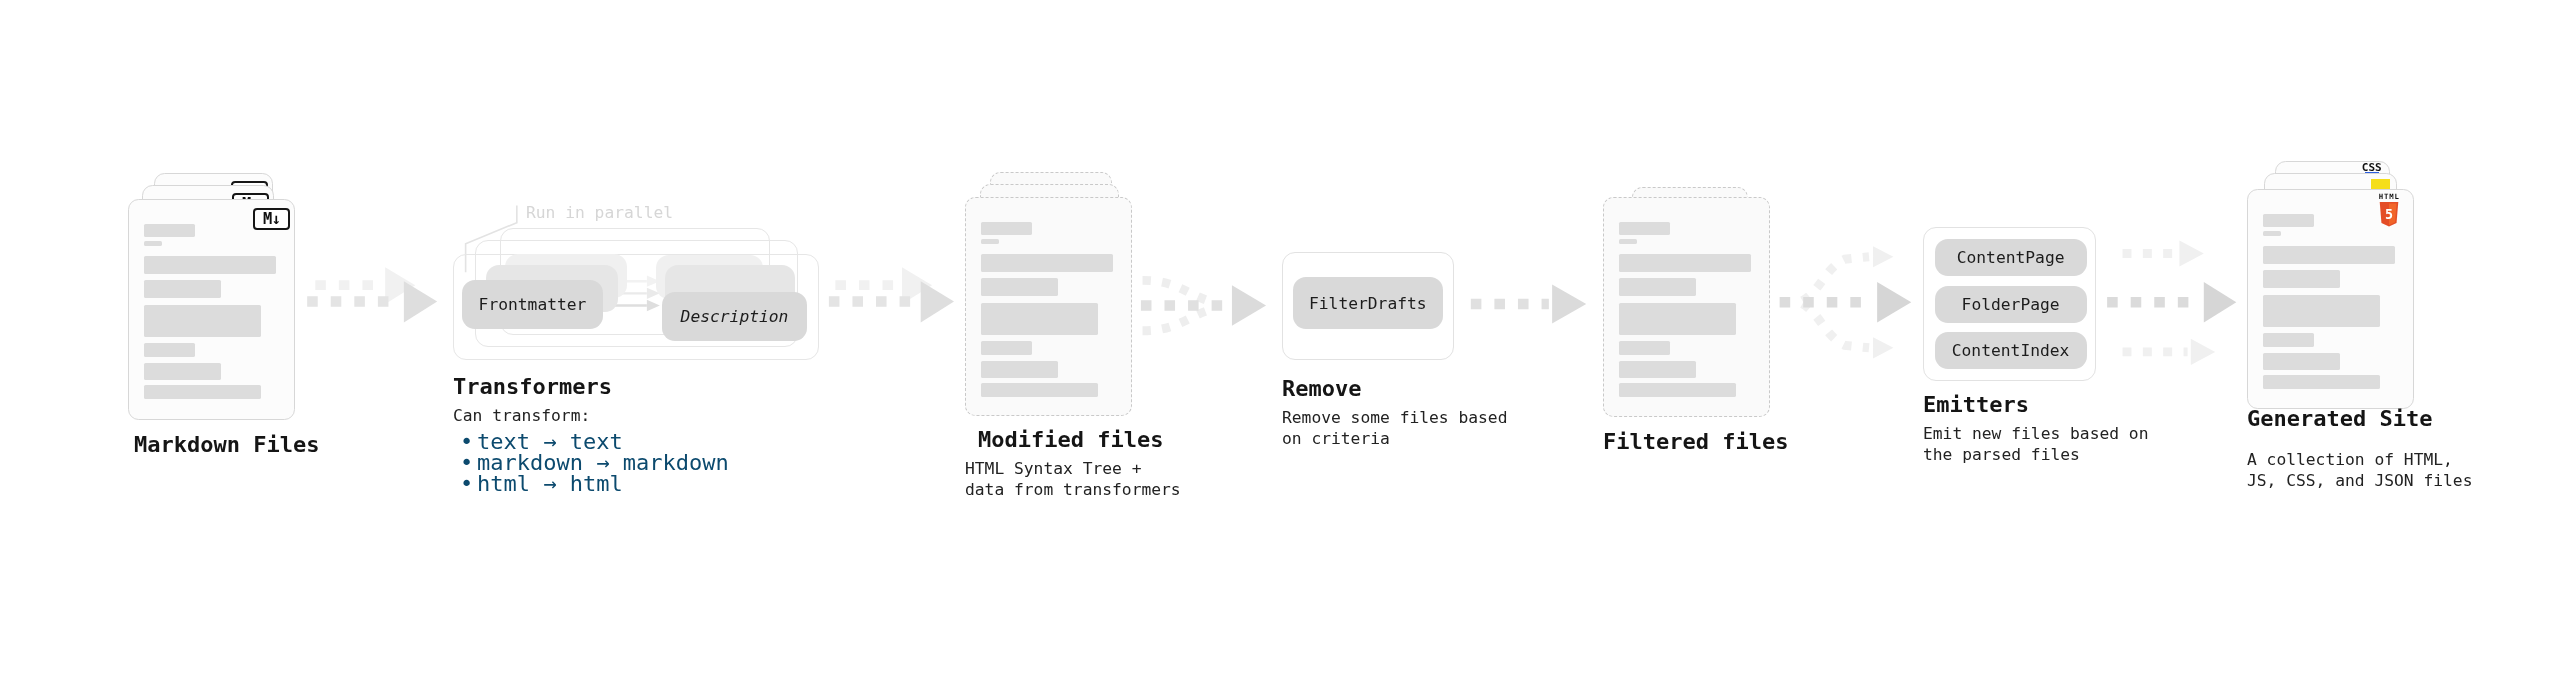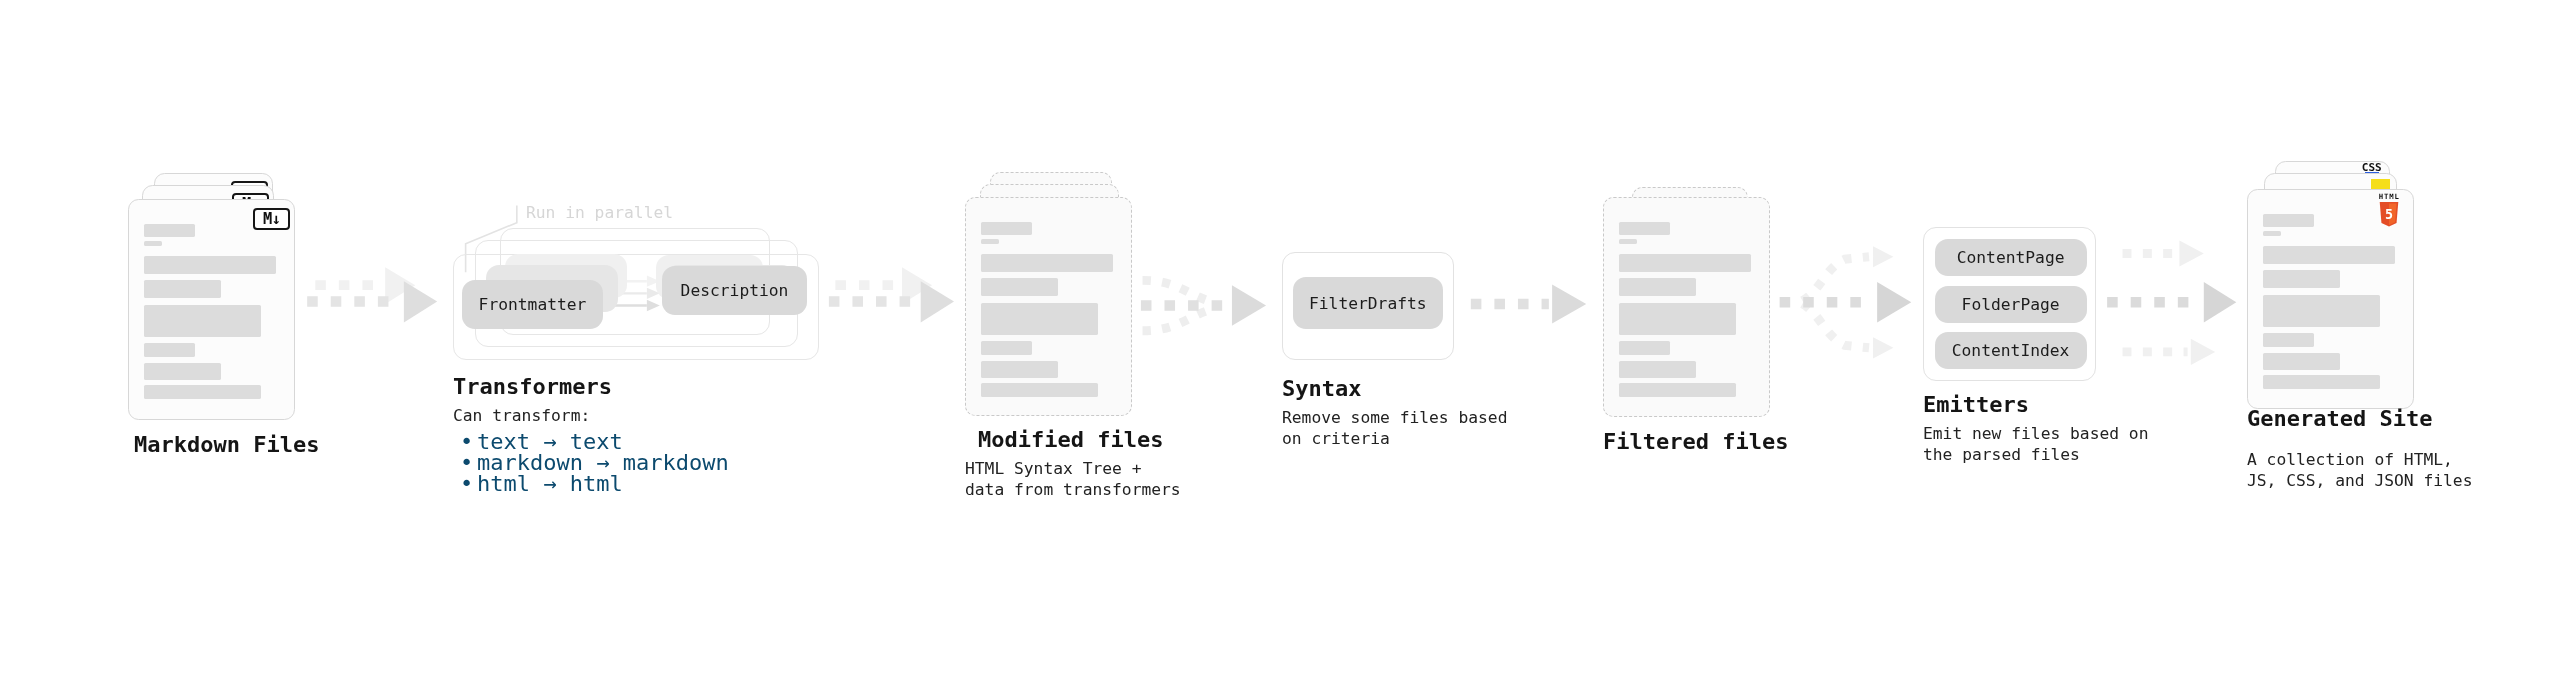--- a/index.html
+++ b/index.html
@@ -138,21 +138,21 @@
     <div class="frame" style="left:500px;top:228px;width:270px;height:107px;"></div>
     <div class="frame" style="left:475px;top:240px;width:323px;height:107px;"></div>
     <div class="frame" style="left:453px;top:254px;width:366px;height:106px;"></div>
 
     <div class="ghost g2" style="left:505px;top:254px;width:122px;height:44px;"></div>
     <div class="ghost g1" style="left:486px;top:265px;width:132px;height:47px;"></div>
     <div class="ghost g2" style="left:656px;top:255px;width:107px;height:44px;"></div>
     <div class="ghost g1" style="left:665px;top:265px;width:130px;height:47px;"></div>
 
     <div class="pill" style="left:462px;top:280px;width:141px;height:49px;">Frontmatter</div>
-    <div class="pill" style="left:662px;top:266px;width:145px;height:49px;">Description</div>
+    <div class="pill" style="left:662px;top:292px;width:145px;height:49px;font-style:italic;">Description</div>
 
     <div class="title" style="left:453px;top:374px;">Transformers</div>
     <div class="sub" style="left:453px;top:405px;">Can transform:</div>
     <div class="bullets" style="left:455px;top:431px;">
       <div class="bullet">text → text</div>
       <div class="bullet">markdown → markdown</div>
       <div class="bullet">html → html</div>
     </div>
   </div>
 
@@ -173,21 +173,21 @@
     </div>
     <div class="title" style="left:965px;top:427px;padding-left:13px;">Modified files</div>
     <div class="sub" style="left:965px;top:458px;">HTML Syntax Tree +
 data from transformers</div>
   </div>
 
   <div>
     <div class="box" style="left:1282px;top:252px;width:172px;height:108px;">
       <div class="pill" style="left:9.8px;top:24.4px;width:150px;height:52px;">FilterDrafts</div>
     </div>
-    <div class="title" style="left:1282px;top:376px;">Syntax</div>
+    <div class="title" style="left:1282px;top:376px;">Remove</div>
     <div class="sub" style="left:1282px;top:407px;">Remove some files based
 on criteria</div>
   </div>
 
   <div>
     <div class="card dashed" style="left:1632px;top:187px;width:116px;height:49px;"></div>
     <div class="card dashed" style="left:1603px;top:197px;width:167px;height:220px;">
       <div class="doc-lines">
           <div class="bar" style="width: 51px; height: 12.2px; margin-top: 0px; background: rgb(220, 220, 220);"></div>
           <div class="bar" style="width: 18px; height: 4.9px; margin-top: 4.9px; background: rgb(220, 220, 220);"></div>

